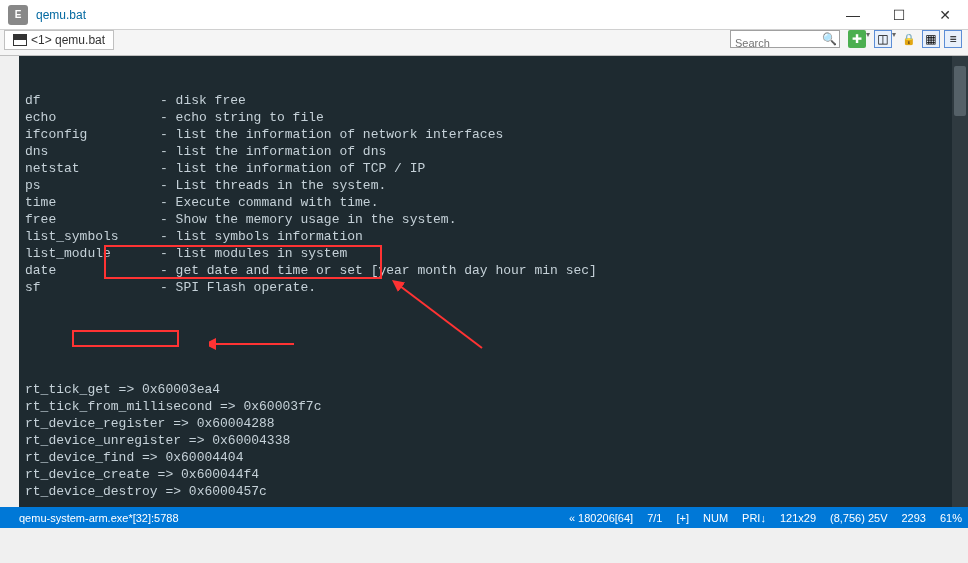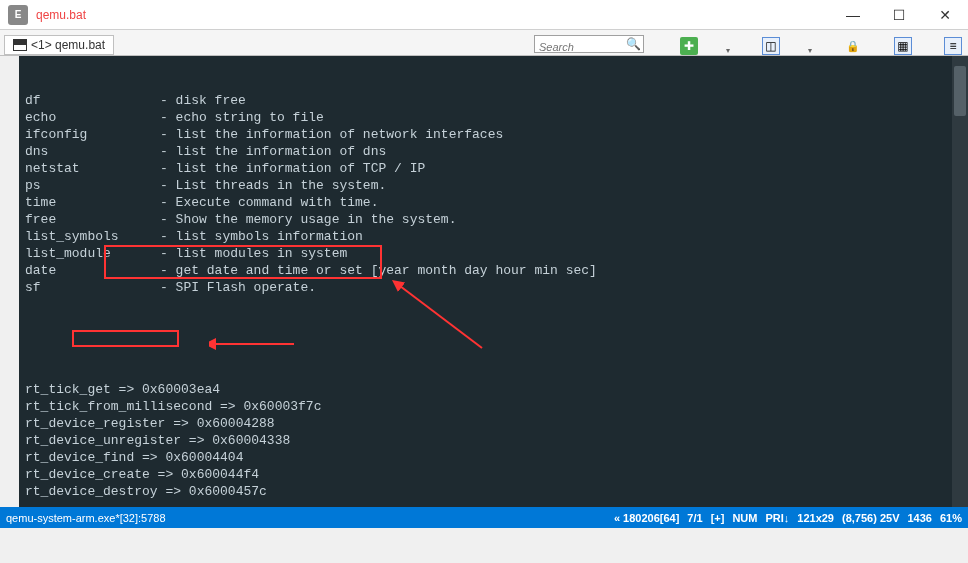--- a/index.html
+++ b/index.html
@@ -22,40 +22,39 @@
     width: 20px; height: 20px;
     margin-left: 8px;
     background: #888;
     border-radius: 3px;
     display: flex; align-items: center; justify-content: center;
     color: #fff; font-size: 10px; font-weight: bold;
   }
   .titlebar .title {
     margin-left: 8px;
     font-size: 12px;
-    color: #ef4444;
+    color: #0369a1;
     flex: 1;
   }
   .titlebar .win-controls {
     display: flex;
   }
   .titlebar .win-controls .btn {
     width: 46px; height: 30px;
     display: flex; align-items: center; justify-content: center;
     font-size: 14px; color: #333;
   }
 
   .toolbar {
     height: 26px;
     background: #f5f5f5;
     display: flex;
-    align-items: flex-end;
+    align-items: flex-start;
     border-bottom: 1px solid #c0c0c0;
     padding: 0 4px;
-    gap: 28px;
   }
   .tab {
     display: flex;
     align-items: center;
     padding: 2px 8px;
     font-size: 12px;
     color: #333;
     border: 1px solid #c0c0c0;
     background: #fff;
     height: 20px;
@@ -66,21 +65,20 @@
     border: 1px solid #333;
     margin-right: 4px;
   }
   .spacer { flex: 1; }
   .search-box {
     width: 110px; height: 18px;
     border: 1px solid #a0a0a0;
     padding: 8px 18px 1px 4px;
     font-size: 11px;
     color: #888;
-    font-style: italic;
     background: #fff;
     position: relative;
   }
   .search-wrap { position: relative; margin-right: 6px; }
   .search-wrap .mag {
     position: absolute; right: 3px; top: 2px;
     font-size: 12px; color: #666;
   }
   .tool-btn {
     width: 18px; height: 18px;
@@ -140,22 +138,22 @@
 
   .statusbar {
     height: 21px;
     background: #0078d7;
     color: #fff;
     display: flex;
     align-items: center;
     font-size: 11px;
     padding: 0 6px;
   }
-  .statusbar .s-left { flex: 1; }
-  .statusbar .s-item { margin-left: 8px; font-weight: bold; }
+  .statusbar .s-left { flex: 1; margin-left: 13px; }
+  .statusbar .s-item { margin-left: 14px; }
 </style>
 </head>
 <body>
 
 <div class="titlebar">
   <div class="app-icon">E</div>
   <div class="title">qemu.bat</div>
   <div class="win-controls">
     <div class="btn">—</div>
     <div class="btn">☐</div>
@@ -214,15 +212,15 @@
 
 <div class="statusbar">
   <div class="s-left">qemu-system-arm.exe*[32]:5788</div>
   <div class="s-item">« 180206[64]</div>
   <div class="s-item">7/1</div>
   <div class="s-item">[+]</div>
   <div class="s-item">NUM</div>
   <div class="s-item">PRI↓</div>
   <div class="s-item">121x29</div>
   <div class="s-item">(8,756) 25V</div>
-  <div class="s-item">1436</div>
+  <div class="s-item">2293</div>
   <div class="s-item">61%</div>
 </div>
 
 </body></html>

